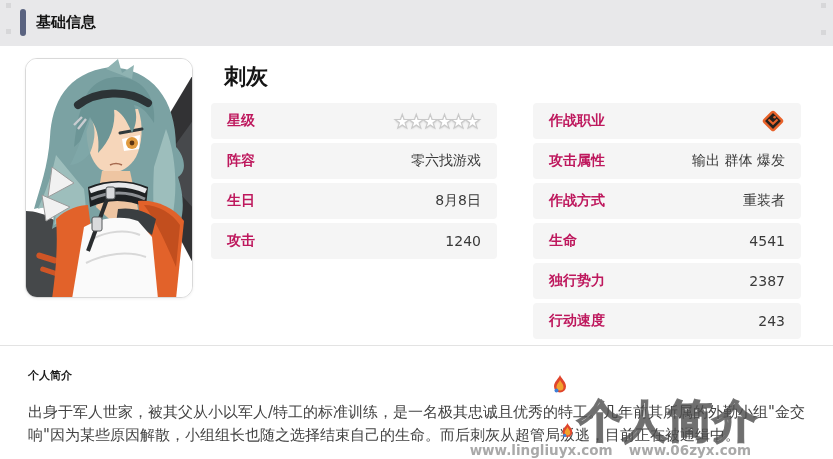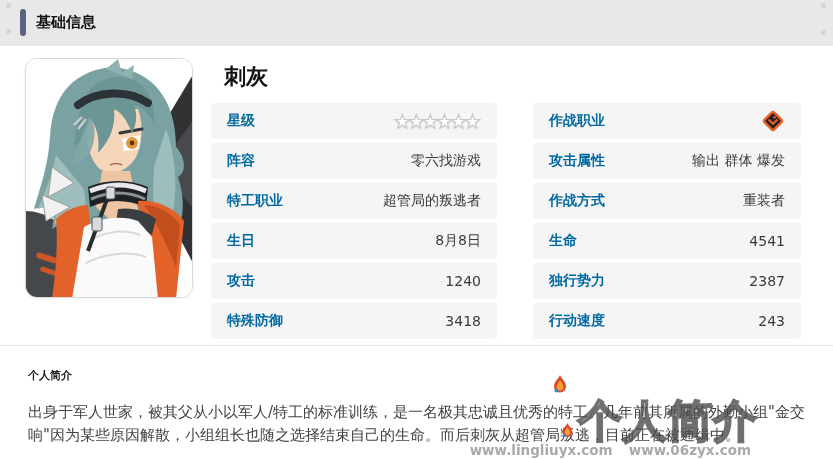--- a/index.html
+++ b/index.html
@@ -22,21 +22,21 @@
 
   
   .char-name { position:absolute; left:224px; top:62px; font-size:22px; font-weight:bold; color:#141414; }
 
   
   .col { position:absolute; top:103px; }
   .col-left { left:211px; width:286px; }
   .col-right { left:533px; width:268px; }
   .row { height:36px; margin-bottom:4px; background:#f5f5f5; border-radius:4px;
     display:flex; align-items:center; justify-content:space-between; padding:0 16px; }
-  .lbl { font-size:14px; font-weight:bold; color:#0369a1; white-space:nowrap; }
+  .lbl { font-size:14px; font-weight:bold; color:#be185d; white-space:nowrap; }
   .val { font-size:14px; color:#3a3a3a; white-space:nowrap; }
   .stars { font-size:19px; letter-spacing:-3px; color:#fff;
     -webkit-text-stroke:1.1px #c9c9c9;
     text-shadow:0 1px 2px rgba(0,0,0,.22); padding-right:3px; }
   .class-icon svg { display:block; }
 
   
   .divider { position:absolute; left:0; top:345px; width:833px; height:1px; background:#e3e3e3; }
   .bio-title { position:absolute; left:28px; top:368px; font-size:11px; font-weight:bold; color:#1a1a1a;font-family:Liberation Serif, serif; }
   .bio-text { position:absolute; left:28px; top:401px; width:792px; font-size:15px;
@@ -128,34 +128,26 @@
   <div class="col col-left">
     <div class="row">
       <span class="lbl">星级</span>
       <span class="val stars">★★★★★★</span>
     </div>
     <div class="row">
       <span class="lbl">阵容</span>
       <span class="val">零六找游戏</span>
     </div>
     <div class="row">
-      <span class="lbl">特工职业</span>
-      <span class="val">超管局的叛逃者</span>
-    </div>
-    <div class="row">
       <span class="lbl">生日</span>
       <span class="val">8月8日</span>
     </div>
     <div class="row">
       <span class="lbl">攻击</span>
       <span class="val">1240</span>
-    </div>
-    <div class="row">
-      <span class="lbl">特殊防御</span>
-      <span class="val">3418</span>
     </div>
   </div>
 
   <div class="col col-right">
     <div class="row">
       <span class="lbl">作战职业</span>
       <span class="val class-icon">
         <svg width="24" height="24" viewBox="0 0 24 24">
           <rect x="5.2" y="5.2" width="13.6" height="13.6" rx="1.5" fill="#26211d" stroke="#e8622a" stroke-width="2.4" transform="rotate(45 12 12)"></rect>
           <path d="M7.5,10.5 L12,14.8 L16.5,10.5" fill="none" stroke="#e8622a" stroke-width="2"></path>

